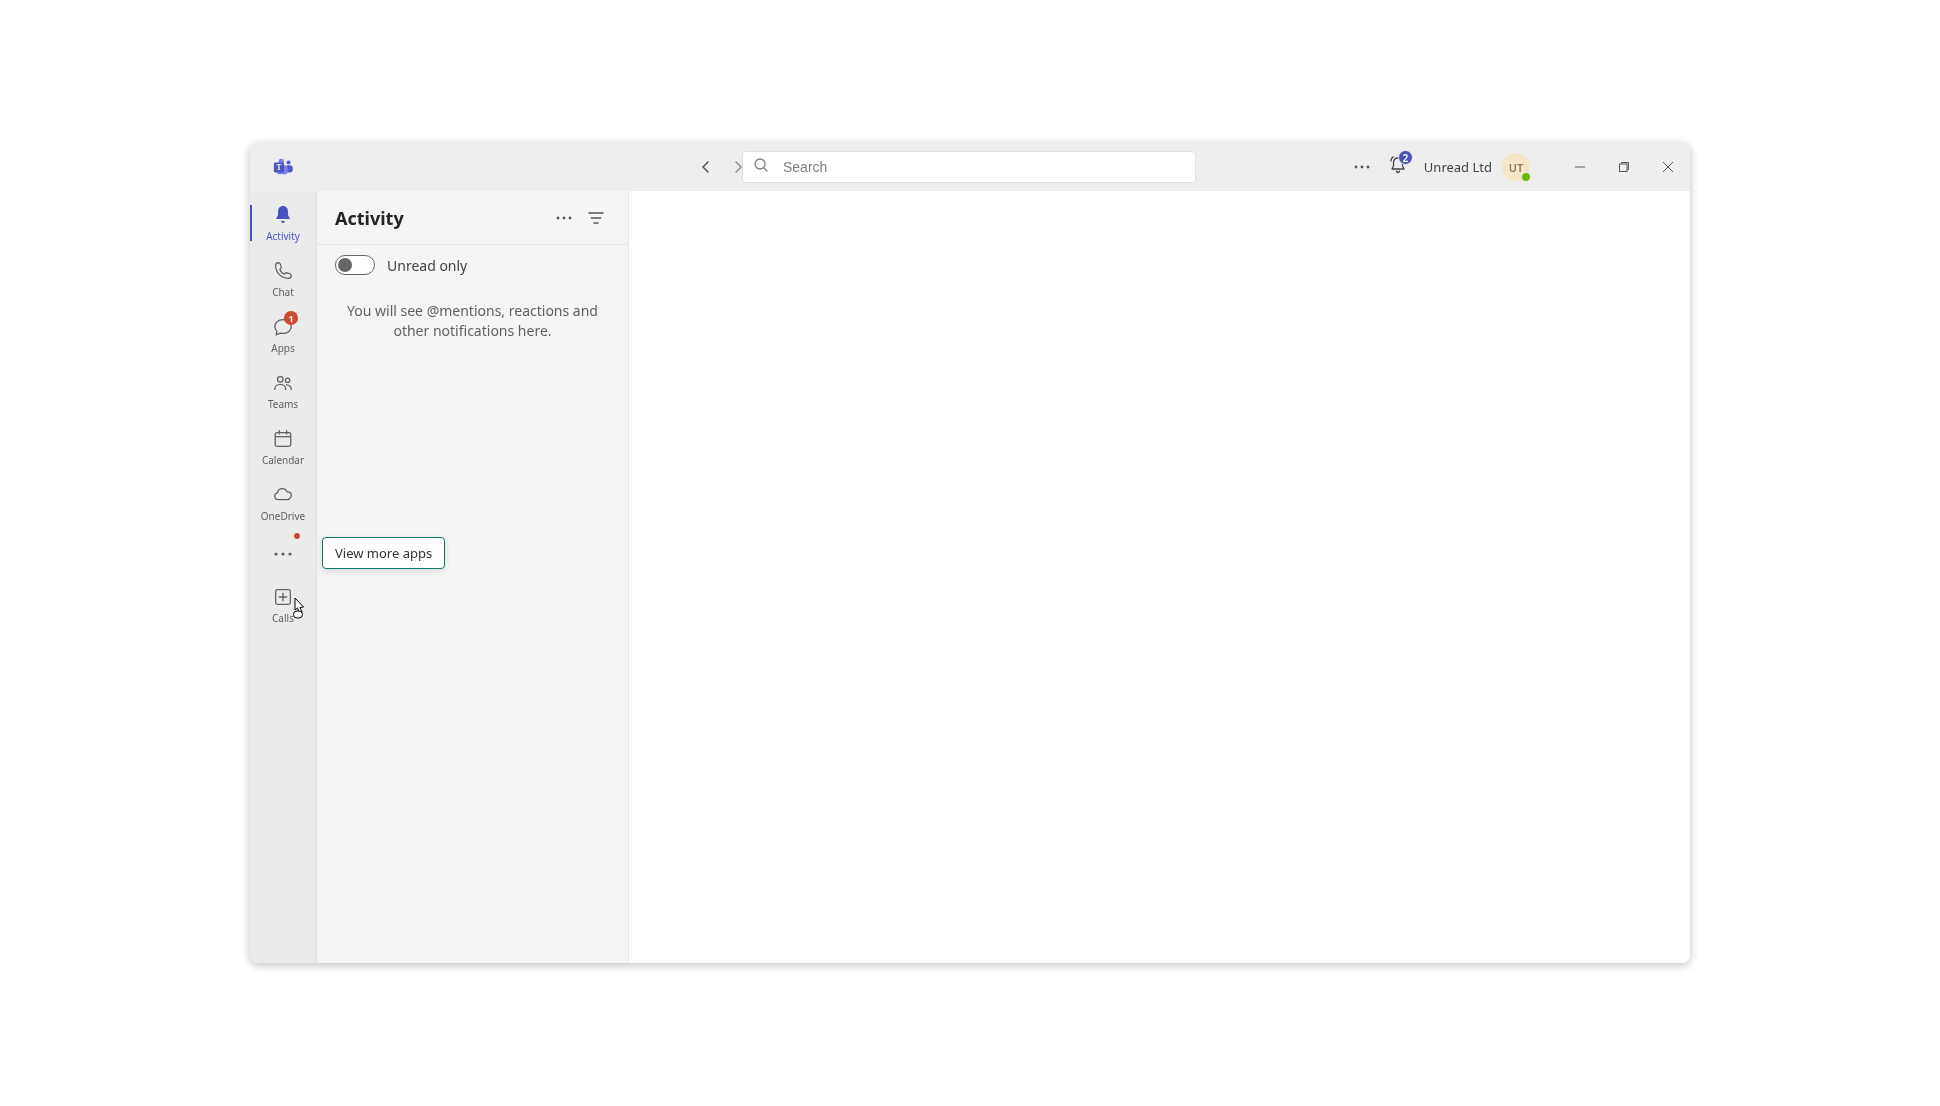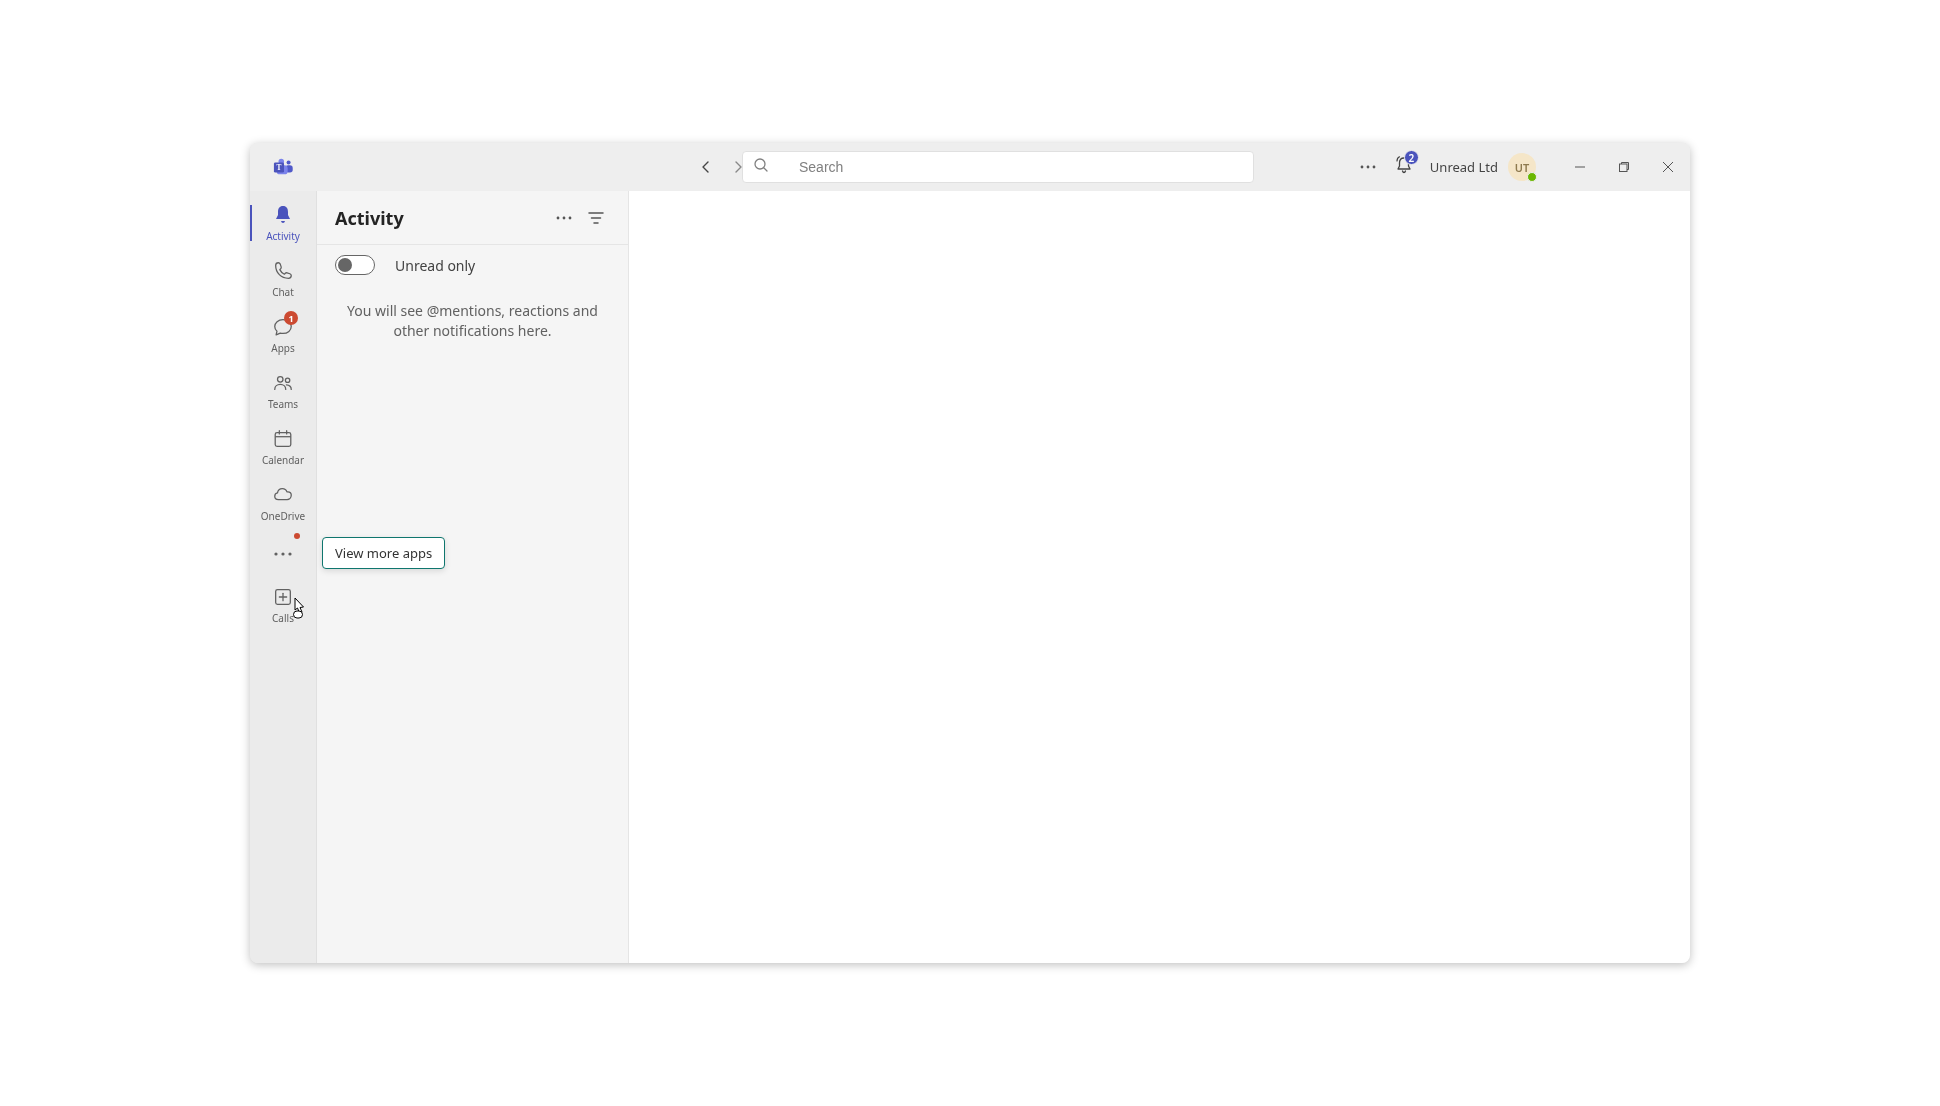--- a/index.html
+++ b/index.html
@@ -48,29 +48,29 @@
   .nav-arrow {
     width: 32px; height: 32px;
     display:flex; align-items:center; justify-content:center;
     color:#888;
     border-radius:4px;
   }
   .nav-arrow.enabled { color:#444; }
   .search-box {
     position: absolute;
     left: 492px;
-    width: 512px;
+    width: 454px;
     height: 32px;
     background: #fff;
     border: 1px solid #e0e0e0;
     border-radius: 4px;
     display: flex;
     align-items: center;
     padding: 0 10px;
-    gap: 30px;
+    gap: 14px;
     color: #616161;
   }
   .search-box input {
     border: none;
     outline: none;
     font-size: 14px;
     flex: 1;
     background: transparent;
     color: #333;
   }
@@ -103,21 +103,21 @@
   }
   .org-name { font-size:13px; color:#444; padding:0 8px; }
   .avatar {
     width:28px; height:28px;
     border-radius:50%;
     background: #f5e6c8;
     color: #8e7a4f;
     font-size:11px;
     font-weight:600;
     display:flex; align-items:center; justify-content:center;
-    margin: 0 10px 0 2px;
+    margin: 0 16px 0 2px;
     position:relative;
   }
   .presence-dot {
     position:absolute;
     bottom:-1px; right:-1px;
     width:10px; height:10px;
     border-radius:50%;
     background:#6bb700;
     border:1.5px solid #eeeeee;
   }
@@ -230,21 +230,21 @@
   .activity-actions { display:flex; gap:4px; align-items:center; }
   .activity-icon-btn {
     width:28px; height:28px;
     display:flex; align-items:center; justify-content:center;
     color:#555;
     border-radius:4px;
   }
   .unread-row {
     display:flex;
     align-items:center;
-    gap:20px;
+    gap:12px;
     padding:10px 18px;
   }
   .toggle {
     width:40px; height:20px;
     border:1px solid #666;
     border-radius:20px;
     position:relative;
     background:#fff;
   }
   .toggle-knob {

